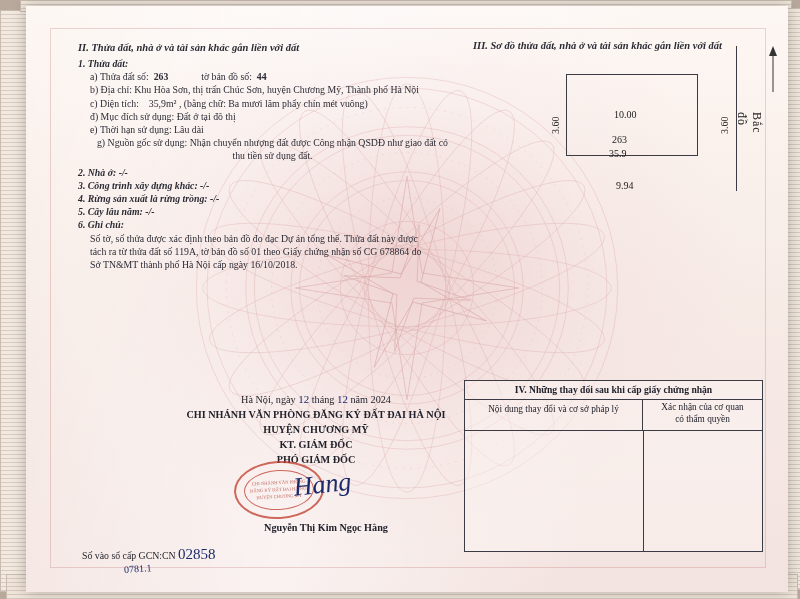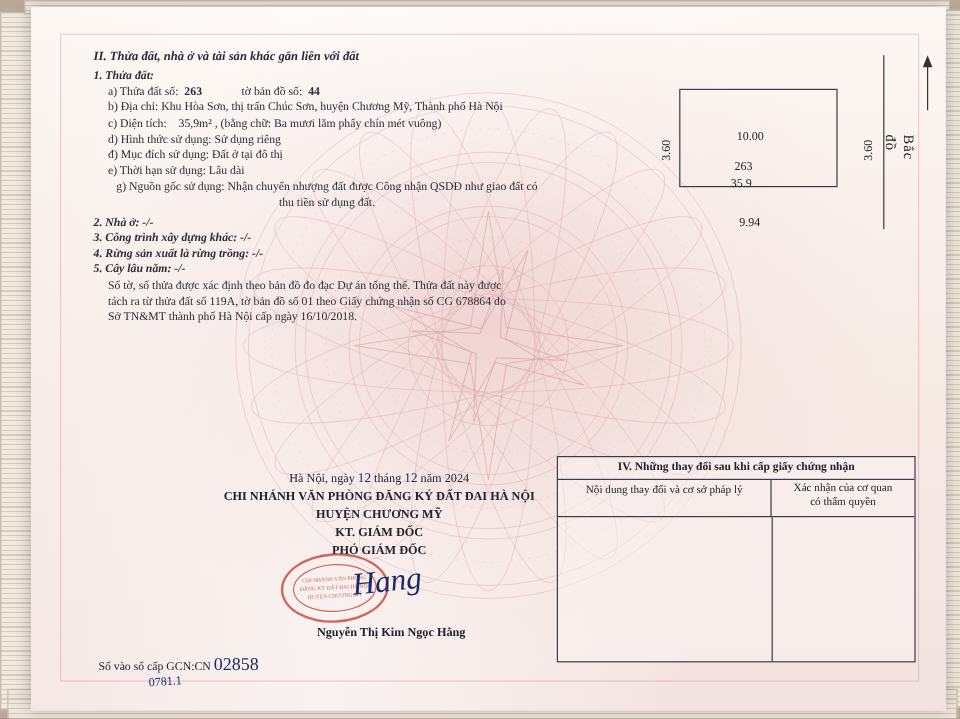--- a/index.html
+++ b/index.html
@@ -340,35 +340,36 @@
       <div class="ln sub">b) Địa chỉ: Khu Hòa Sơn, thị trấn Chúc Sơn, huyện Chương Mỹ, Thành phố Hà Nội</div>
 
       <div class="ln sub">
         <span>c) Diện tích:</span>
         <span>&nbsp;&nbsp;</span>
         <span>35,9m²</span>
         <span>, </span>
         <span>(bằng chữ: Ba mươi lăm phẩy chín mét vuông)</span>
       </div>
 
-      <div class="ln sub">d) Hình thức sử dụng:  Sử dụng riêng</div>
       <div class="ln sub">đ) Mục đích sử dụng:  Đất ở tại đô thị</div>
       <div class="ln sub">e) Thời hạn sử dụng:  Lâu dài</div>
       <div class="ln sub" style="white-space:normal; width:365px;text-align:center;">g) Nguồn gốc sử dụng:  Nhận chuyển nhượng đất được Công nhận QSDĐ như giao đất có thu tiền sử dụng đất.</div>
 
       <div class="ln bd it" style="margin-top:3px">2. Nhà ở: -/-</div>
       <div class="ln bd it">3. Công trình xây dựng khác: -/-</div>
       <div class="ln bd it">4. Rừng sản xuất là rừng trồng: -/-</div>
       <div class="ln bd it">5. Cây lâu năm: -/-</div>
+      <div class="ln bd it">6. Ghi chú:</div>
 
       <div class="ln sub">Số tờ, số thửa được xác định theo bản đồ đo đạc Dự án tổng thể. Thửa đất này được</div>
       <div class="ln sub">tách ra từ thửa đất số 119A, tờ bản đồ số 01 theo Giấy chứng nhận số CG 678864 do</div>
       <div class="ln sub">Sở TN&amp;MT thành phố Hà Nội cấp ngày 16/10/2018.</div>
     </div>
 
+    <div class="sec hd" id="right-hd">III. Sơ đồ thửa đất, nhà ở và tài sản khác gắn liền với đất</div>
 
     <div id="right-vline"></div>
 
     <svg id="north-arrow" viewBox="0 0 12 46">
       <line x1="6" y1="46" x2="6" y2="6" stroke="#333" stroke-width="1"></line>
       <polygon points="6,0 10,10 2,10" fill="#333"></polygon>
     </svg>
 
     <div id="parcel"></div>
     <div class="dim" id="dim-top">10.00</div>

